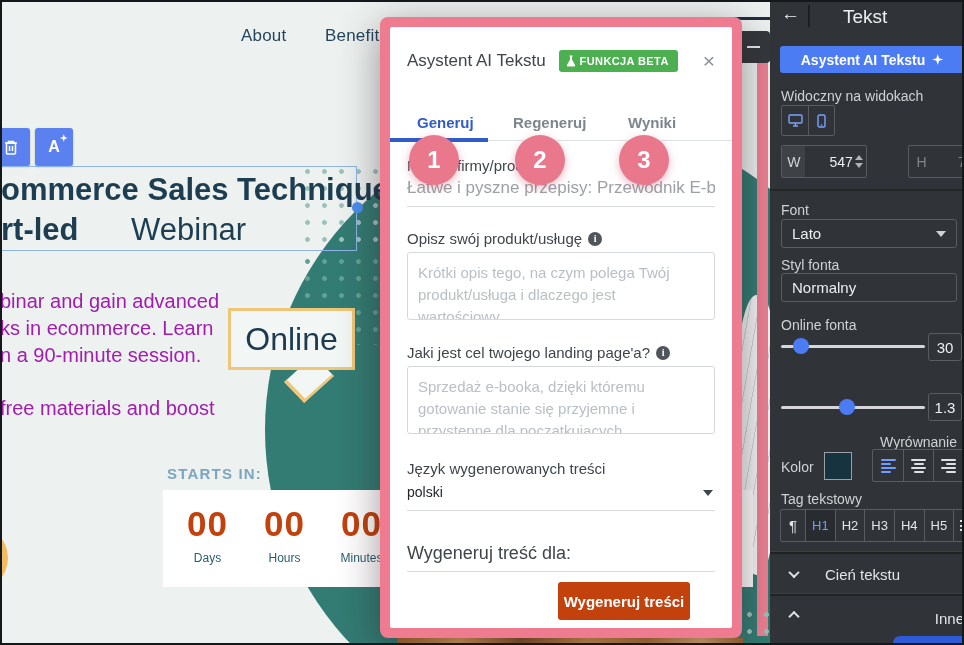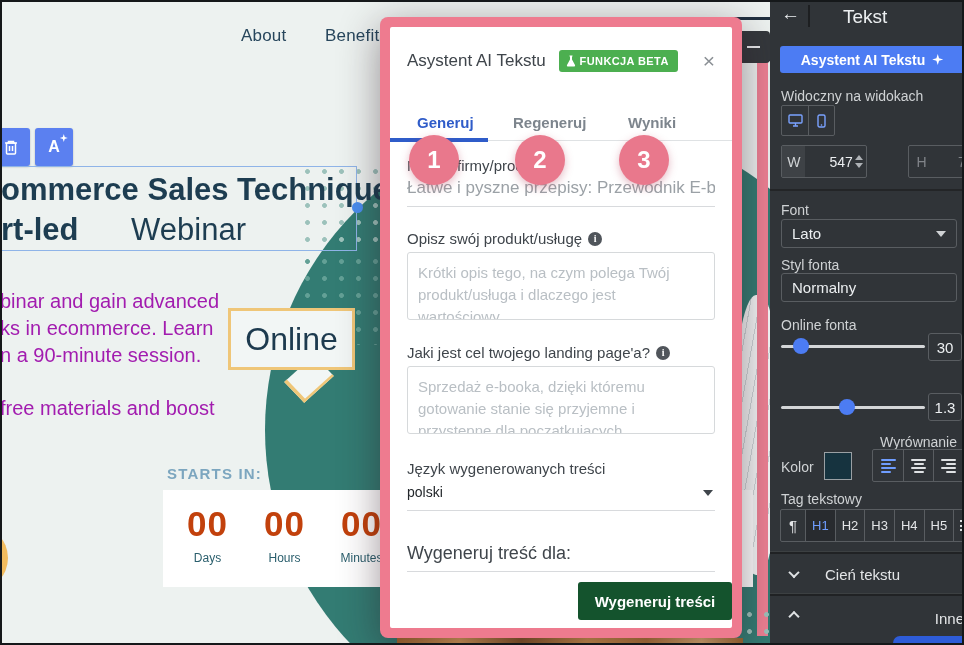--- a/index.html
+++ b/index.html
@@ -96,21 +96,21 @@
   .m-textarea::placeholder { color:#b9bfc4; }
   .m-desc-area { top:225px; }
   .m-goal-area { top:339px; }
   .m-lang-label { top:433px; }
   .m-lang-select { position:absolute; left:17px; top:454px; width:308px; border-bottom:1px solid #d8dadd;
     font-size:14px; color:#23272b; padding:3px 0 10px 0; }
   .m-lang-caret { position:absolute; right:2px; top:9px; width:0; height:0;
     border-left:5px solid transparent; border-right:5px solid transparent; border-top:6px solid #3f454b; }
   .m-genfor { position:absolute; left:17px; top:516px; width:308px; font-size:18px; color:#3f454b;
     padding-bottom:7px; border-bottom:1px solid #d8dadd; }
-  .m-submit { position:absolute; left:188px; top:555px; width:154px; height:38px; background:#14532d; color:#fff;
+  .m-submit { position:absolute; left:168px; top:555px; width:132px; height:38px; background:#c2410c; color:#fff;
     font-size:15px; font-weight:bold; border:0; border-radius:3px; font-family:"Liberation Sans", sans-serif; }
 
   
   .sidebar { position:absolute; left:770px; top:0; width:194px; height:645px; background:#303438; color:#eceff1; z-index:20; overflow:hidden; }
   .sb-header { position:absolute; left:0; top:0; width:100%; height:32px; }
   .sb-back { position:absolute; left:11px; top:3px; font-size:19px; color:#eceff1; }
   .sb-hdiv { position:absolute; left:38px; top:5px; width:2px; height:22px; background:#1d1f21; }
   .sb-title { position:absolute; left:73px; top:6px; font-size:19px; color:#eceff1; }
   .sb-ai-btn { position:absolute; left:10px; top:46px; width:184px; height:27px; background:#4c7cf3; border-radius:3px 0 0 3px;
     display:flex; align-items:center; justify-content:center; gap:7px; font-size:14px; font-weight:bold; color:#fff; }

